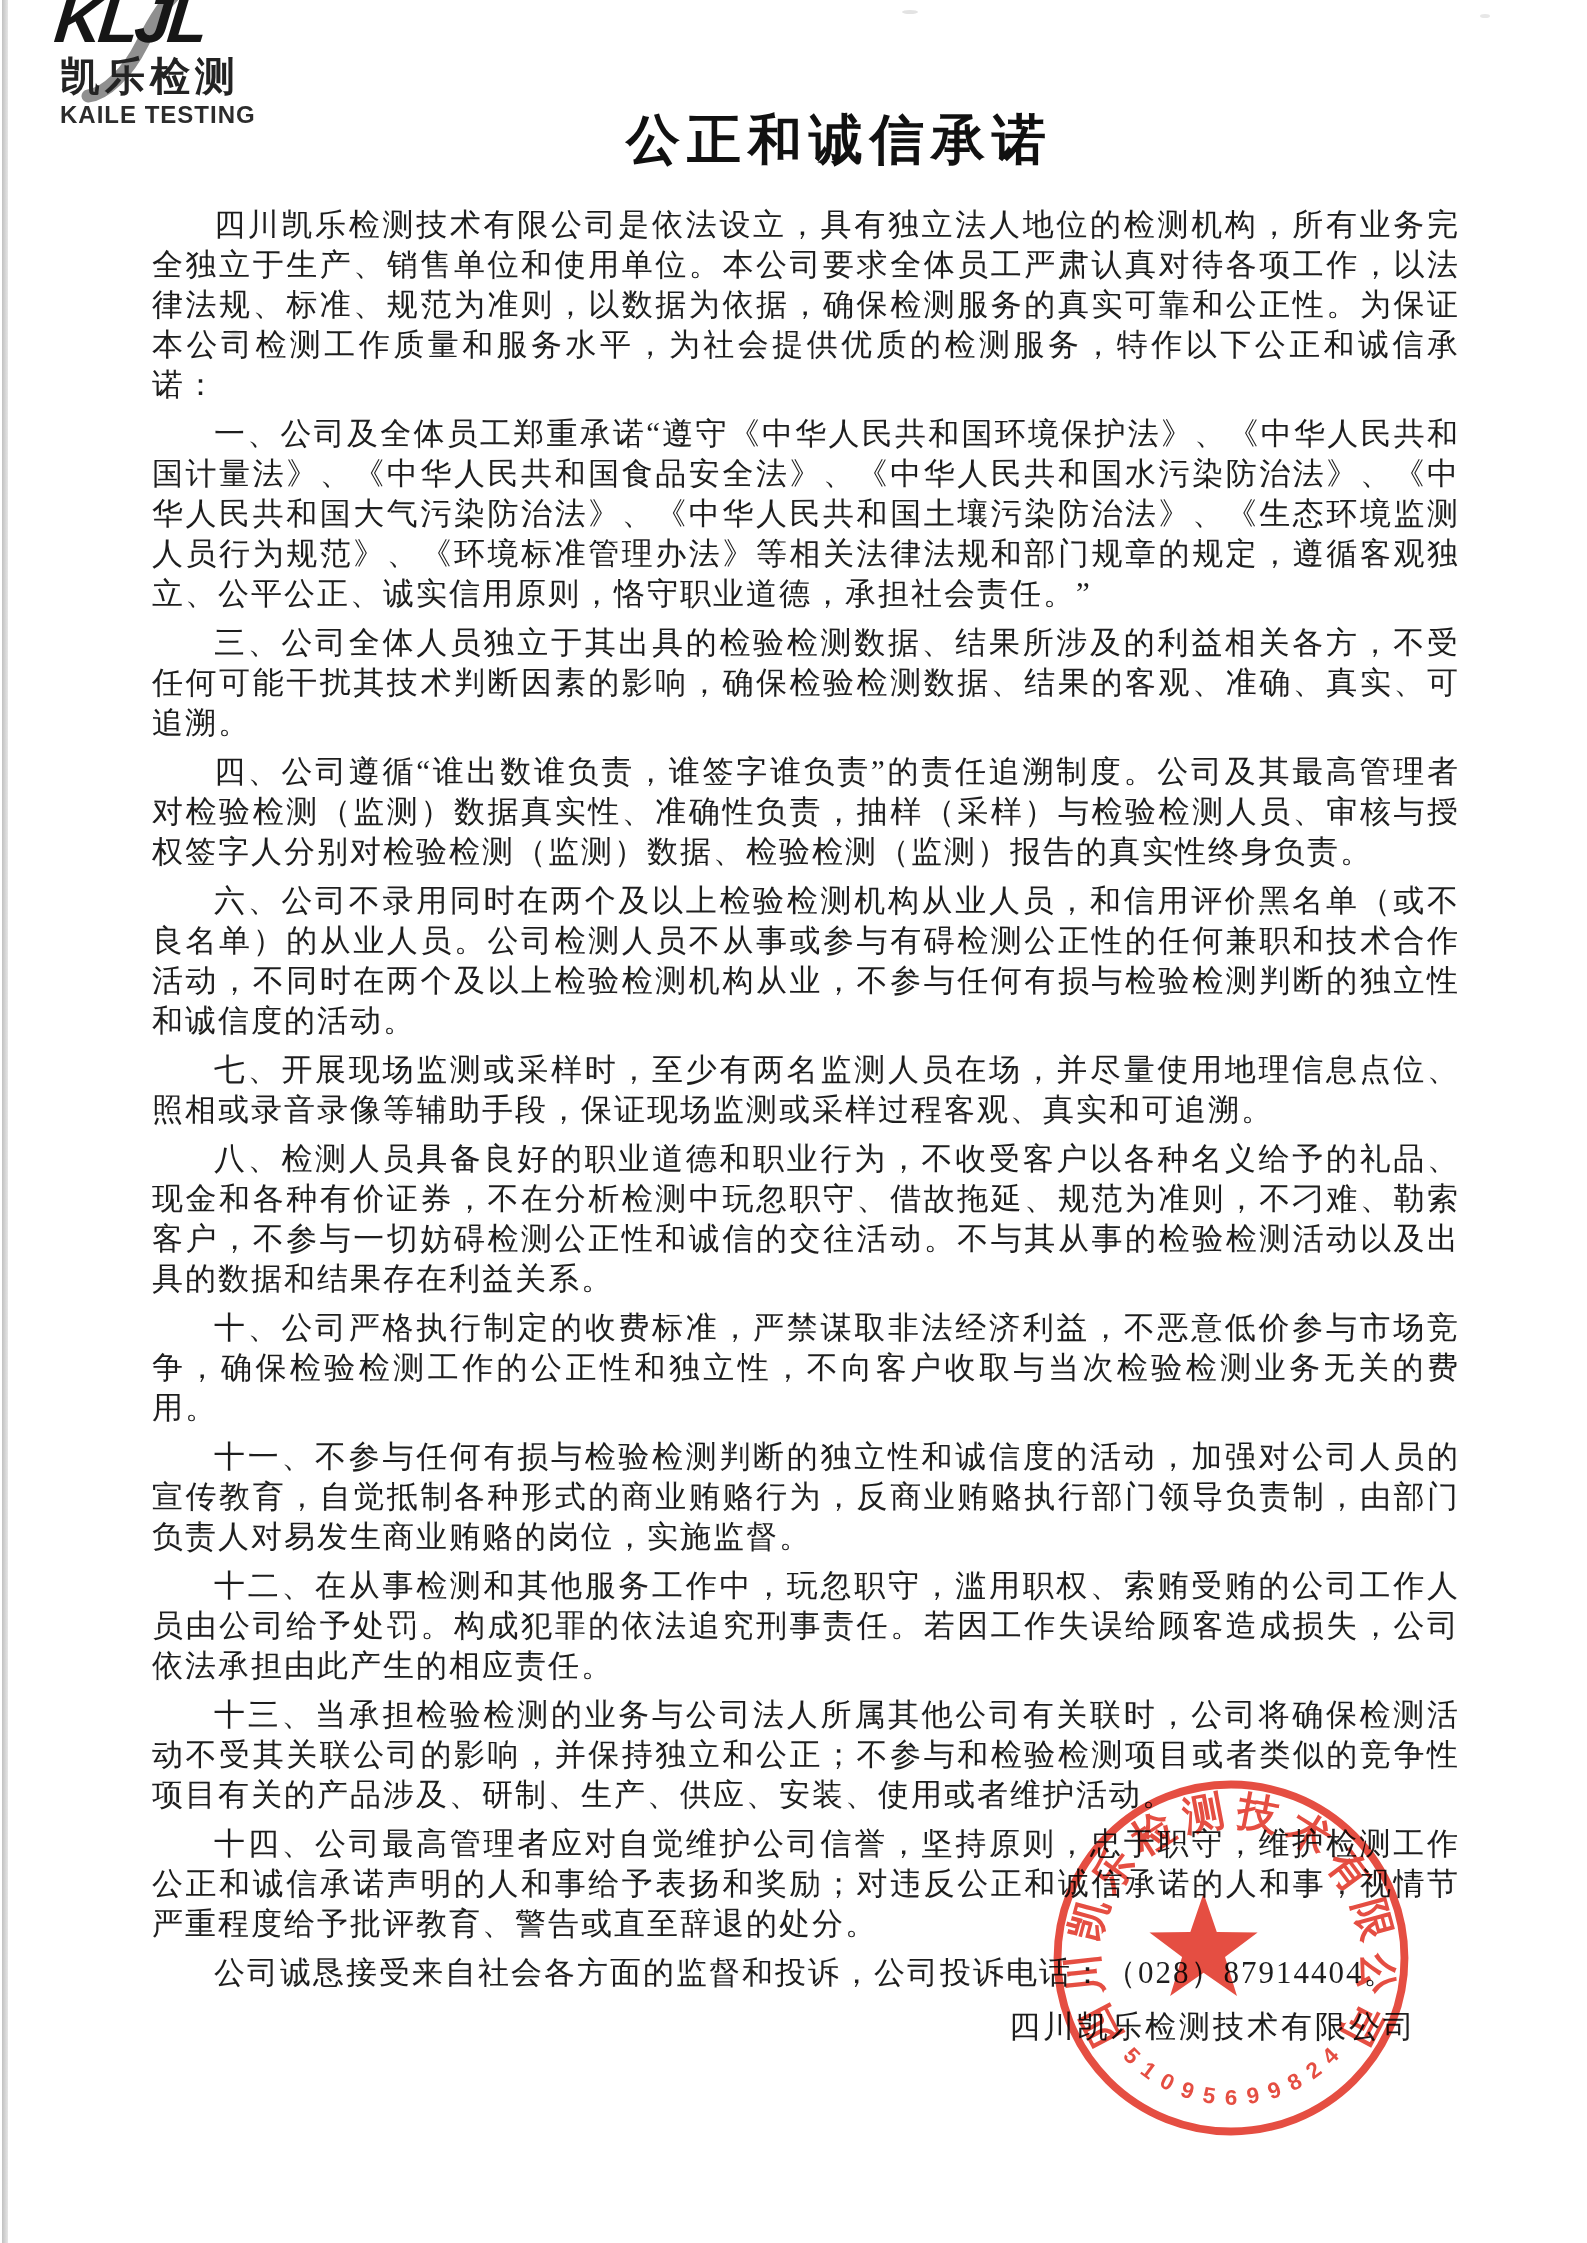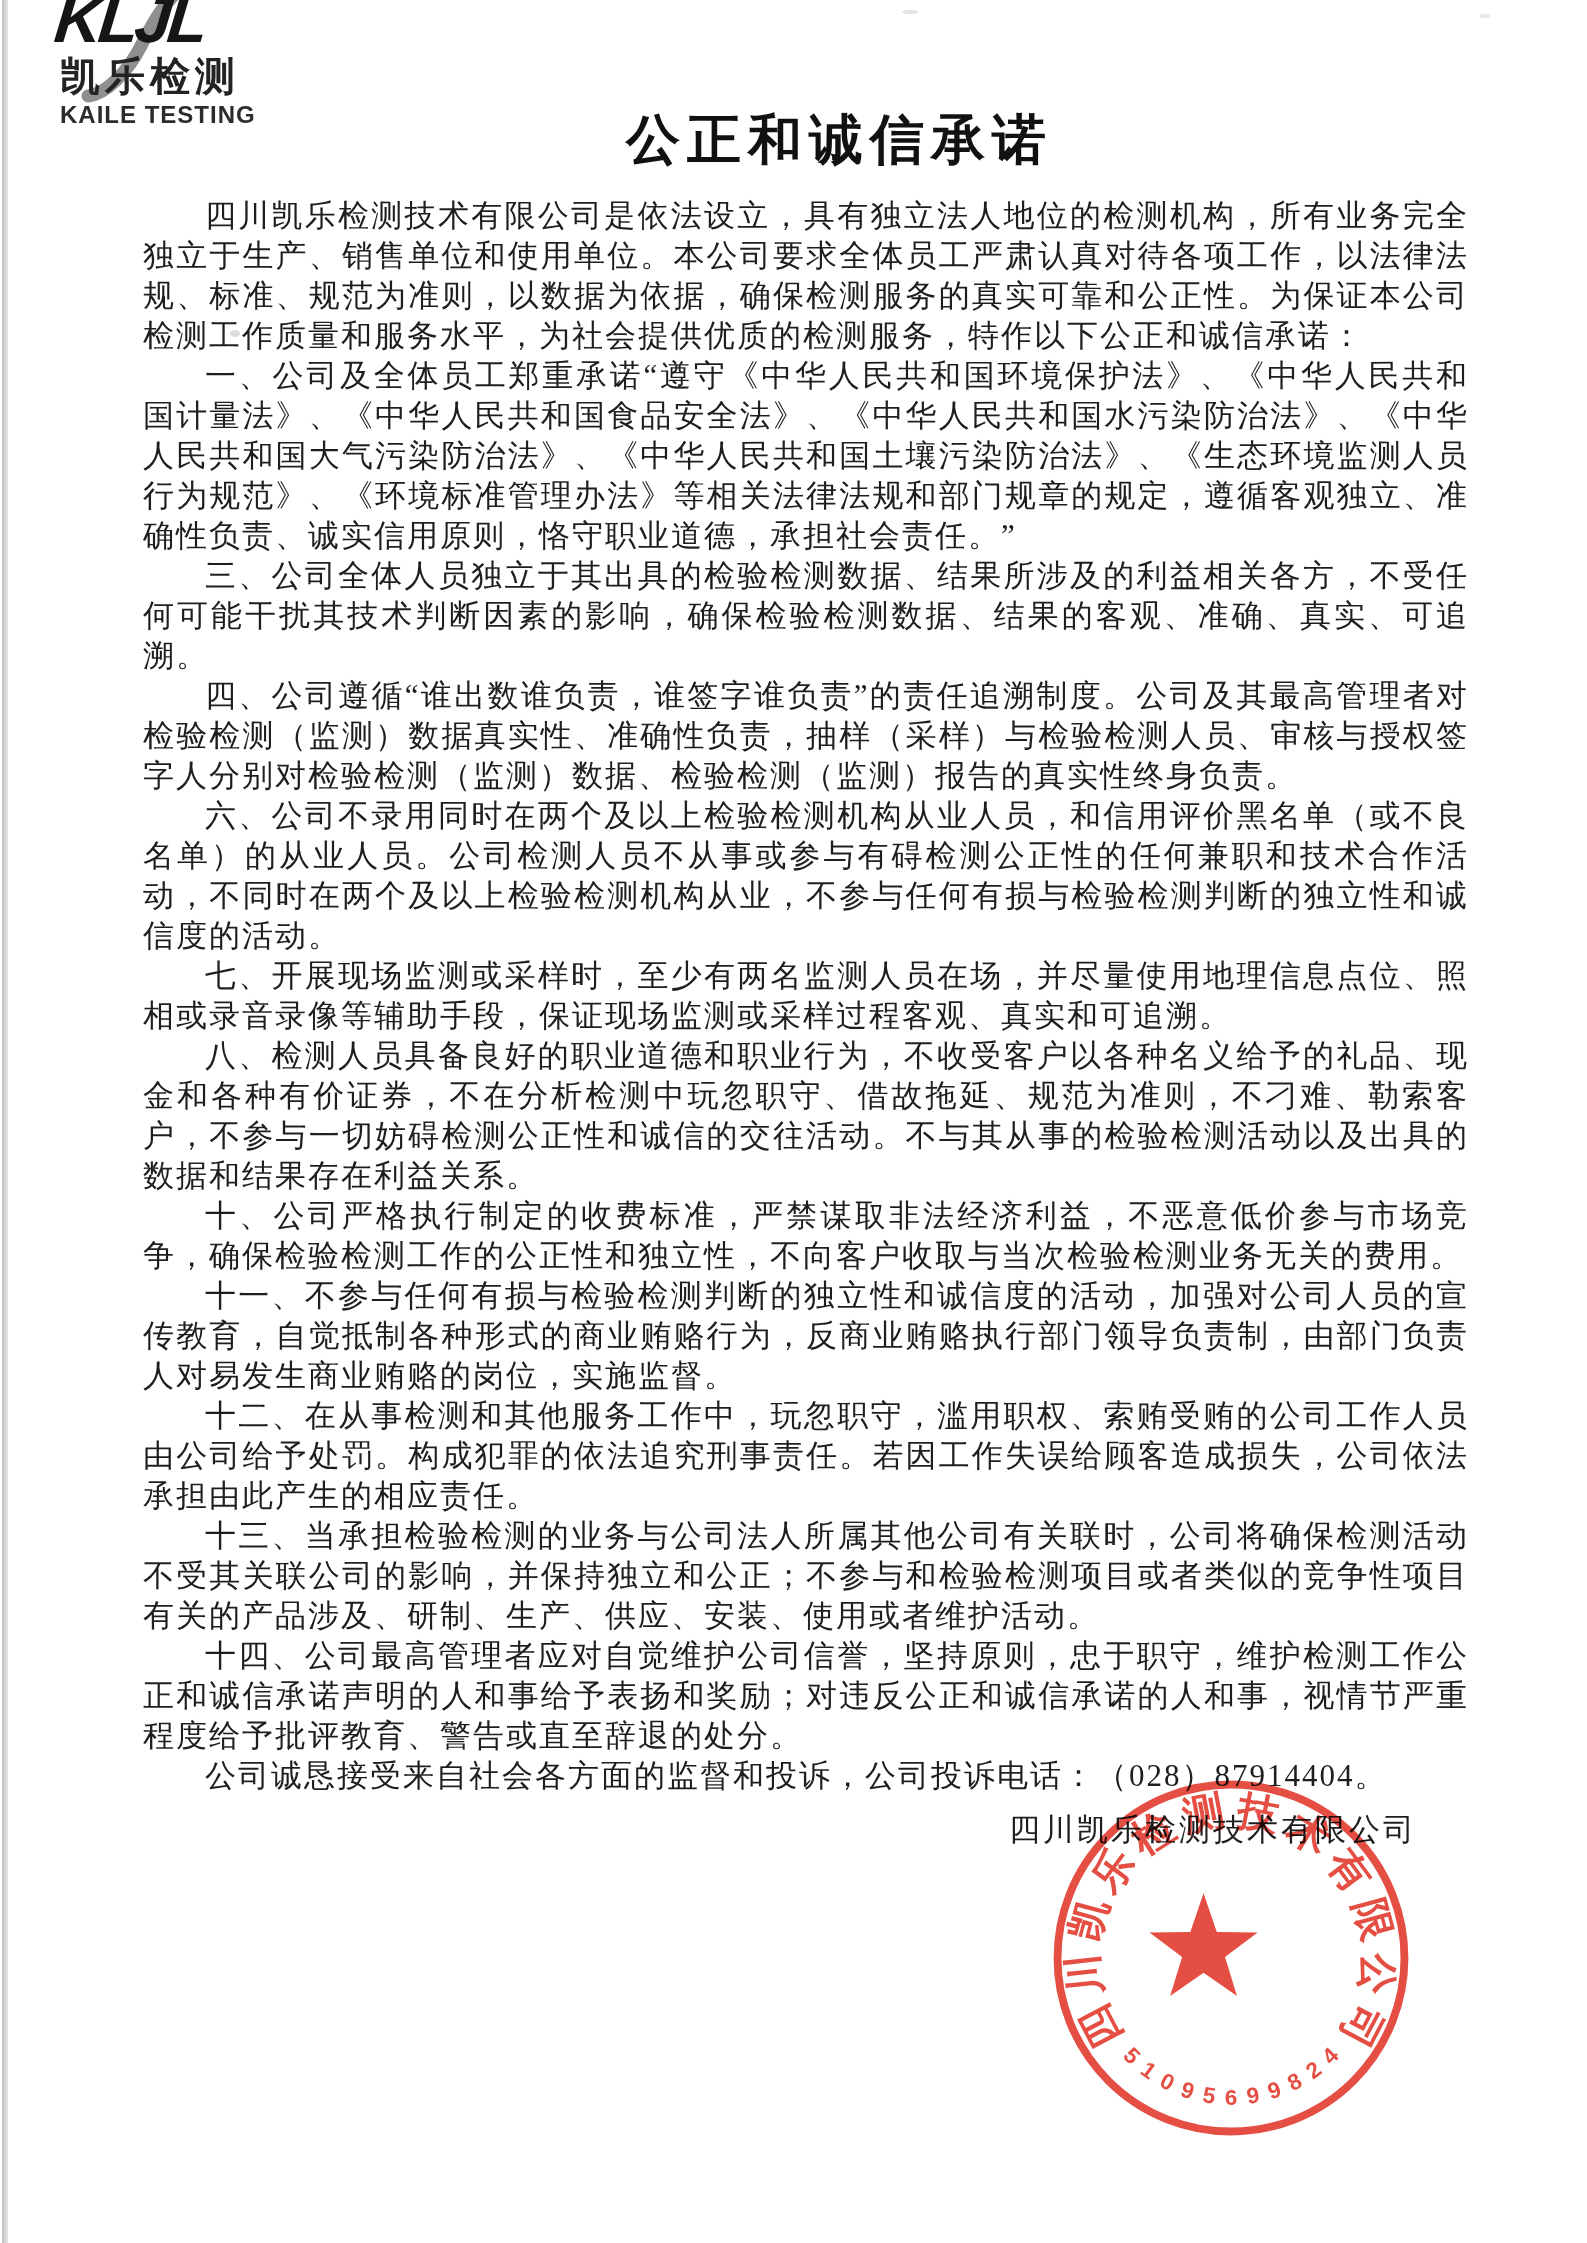--- a/index.html
+++ b/index.html
@@ -33,21 +33,21 @@
     color:#111;
     padding-left:24px;
   }
 
   
   .body {
     position:absolute; top:196px; left:143px; width:1326px;
     font-size:31px; line-height:40px; letter-spacing:2px;
     text-align:justify;
   }
-  .body p { margin:0; text-indent:2em; }
+  .body p { margin:9px; text-indent:2em; }
   .signature {
     margin-top:14px;
     text-align:right;
     padding-right:52px;
     letter-spacing:3px;
   }
 
   
   .seal {
     position:absolute; left:1035px; top:1762px; width:392px; height:392px;
@@ -77,21 +77,21 @@
 
       <text x="24" y="131" font-family="Liberation Sans, DejaVu Sans, sans-serif" font-size="24" font-weight="bold" fill="#2c2c2c" letter-spacing="1">KAILE TESTING</text>
     </svg>
   </div>
 
   <div class="title">公正和诚信承诺</div>
 
   <div class="body">
 
     <p>四川凯乐检测技术有限公司是依法设立，具有独立法人地位的检测机构，所有业务完全独立于生产、销售单位和使用单位。本公司要求全体员工严肃认真对待各项工作，以法律法规、标准、规范为准则，以数据为依据，确保检测服务的真实可靠和公正性。为保证本公司检测工作质量和服务水平，为社会提供优质的检测服务，特作以下公正和诚信承诺：</p>
-      <p>一、公司及全体员工郑重承诺“遵守《中华人民共和国环境保护法》、《中华人民共和国计量法》、《中华人民共和国食品安全法》、《中华人民共和国水污染防治法》、《中华人民共和国大气污染防治法》、《中华人民共和国土壤污染防治法》、《生态环境监测人员行为规范》、《环境标准管理办法》等相关法律法规和部门规章的规定，遵循客观独立、准确性负责、诚实信用原则，恪守职业道德，承担社会责任。”</p>
+      <p>一、公司及全体员工郑重承诺“遵守《中华人民共和国环境保护法》、《中华人民共和国计量法》、《中华人民共和国食品安全法》、《中华人民共和国水污染防治法》、《中华人民共和国大气污染防治法》、《中华人民共和国土壤污染防治法》、《生态环境监测人员行为规范》、《环境标准管理办法》等相关法律法规和部门规章的规定，遵循客观独立、公平公正、诚实信用原则，恪守职业道德，承担社会责任。”</p>
       <p>三、公司全体人员独立于其出具的检验检测数据、结果所涉及的利益相关各方，不受任何可能干扰其技术判断因素的影响，确保检验检测数据、结果的客观、准确、真实、可追溯。</p>
       <p>四、公司遵循“谁出数谁负责，谁签字谁负责”的责任追溯制度。公司及其最高管理者对检验检测（监测）数据真实性、准确性负责，抽样（采样）与检验检测人员、审核与授权签字人分别对检验检测（监测）数据、检验检测（监测）报告的真实性终身负责。</p>
       <p>六、公司不录用同时在两个及以上检验检测机构从业人员，和信用评价黑名单（或不良名单）的从业人员。公司检测人员不从事或参与有碍检测公正性的任何兼职和技术合作活动，不同时在两个及以上检验检测机构从业，不参与任何有损与检验检测判断的独立性和诚信度的活动。</p>
       <p>七、开展现场监测或采样时，至少有两名监测人员在场，并尽量使用地理信息点位、照相或录音录像等辅助手段，保证现场监测或采样过程客观、真实和可追溯。</p>
       <p>八、检测人员具备良好的职业道德和职业行为，不收受客户以各种名义给予的礼品、现金和各种有价证券，不在分析检测中玩忽职守、借故拖延、规范为准则，不刁难、勒索客户，不参与一切妨碍检测公正性和诚信的交往活动。不与其从事的检验检测活动以及出具的数据和结果存在利益关系。</p>
       <p>十、公司严格执行制定的收费标准，严禁谋取非法经济利益，不恶意低价参与市场竞争，确保检验检测工作的公正性和独立性，不向客户收取与当次检验检测业务无关的费用。</p>
       <p>十一、不参与任何有损与检验检测判断的独立性和诚信度的活动，加强对公司人员的宣传教育，自觉抵制各种形式的商业贿赂行为，反商业贿赂执行部门领导负责制，由部门负责人对易发生商业贿赂的岗位，实施监督。</p>
       <p>十二、在从事检测和其他服务工作中，玩忽职守，滥用职权、索贿受贿的公司工作人员由公司给予处罚。构成犯罪的依法追究刑事责任。若因工作失误给顾客造成损失，公司依法承担由此产生的相应责任。</p>
       <p>十三、当承担检验检测的业务与公司法人所属其他公司有关联时，公司将确保检测活动不受其关联公司的影响，并保持独立和公正；不参与和检验检测项目或者类似的竞争性项目有关的产品涉及、研制、生产、供应、安装、使用或者维护活动。</p>
       <p>十四、公司最高管理者应对自觉维护公司信誉，坚持原则，忠于职守，维护检测工作公正和诚信承诺声明的人和事给予表扬和奖励；对违反公正和诚信承诺的人和事，视情节严重程度给予批评教育、警告或直至辞退的处分。</p>

